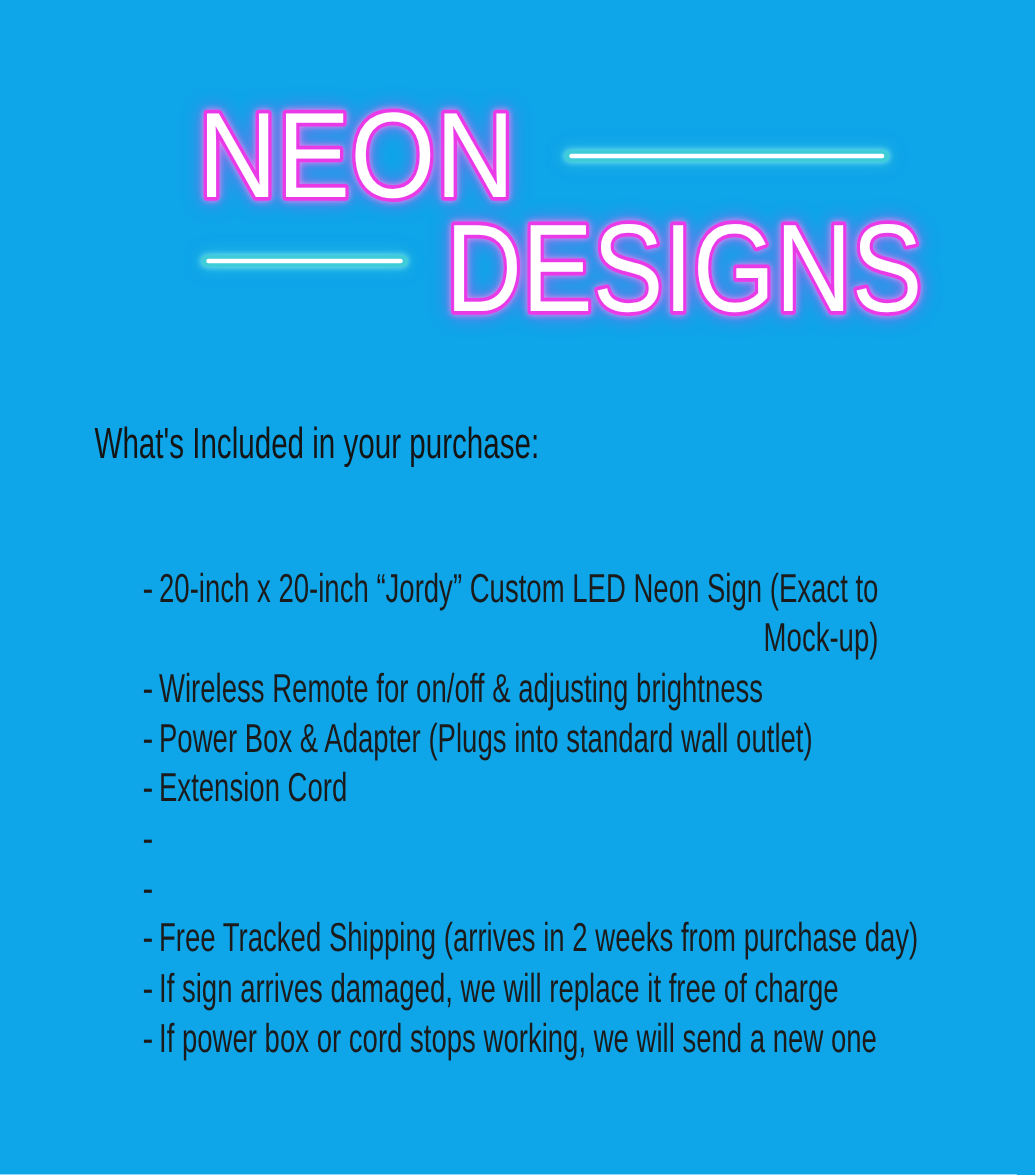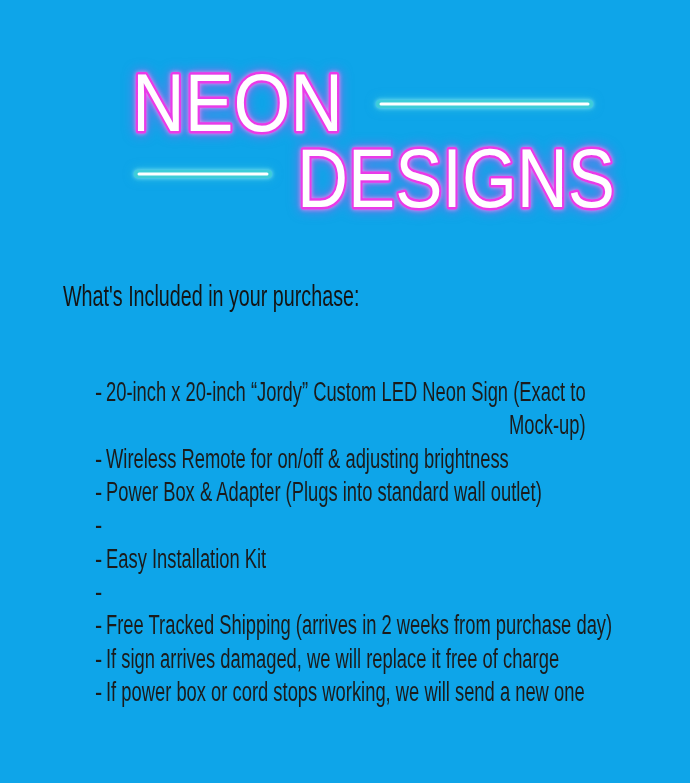--- a/index.html
+++ b/index.html
@@ -132,27 +132,27 @@
 
     <div class="li">
       <span class="dash">-</span>
       <span class="lines">
         <span class="ln">Power Box &amp; Adapter (Plugs into standard wall outlet)</span>
       </span>
     </div>
 
     <div class="li">
       <span class="dash">-</span>
+      <span class="lines">
+        <span class="ln">Extension Cord</span>
+      </span>
     </div>
 
     <div class="li">
       <span class="dash">-</span>
-      <span class="lines">
-        <span class="ln">Easy Installation Kit</span>
-      </span>
     </div>
 
     <div class="li">
       <span class="dash">-</span>
     </div>
 
     <div class="li">
       <span class="dash">-</span>
       <span class="lines">
         <span class="ln">Free Tracked Shipping (arrives in 2 weeks from purchase day)</span>

